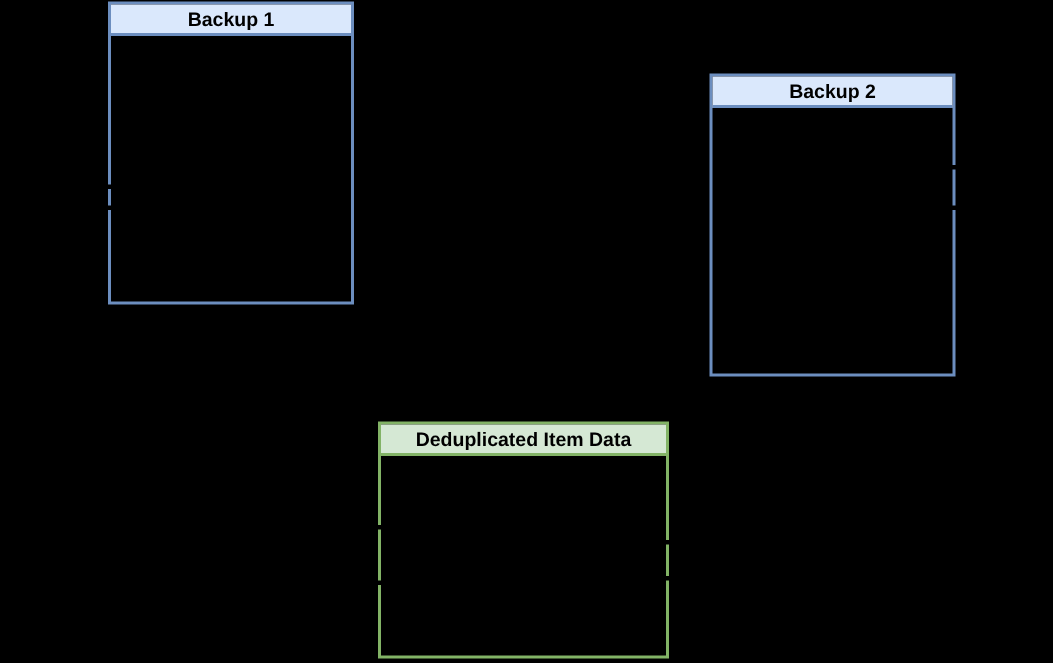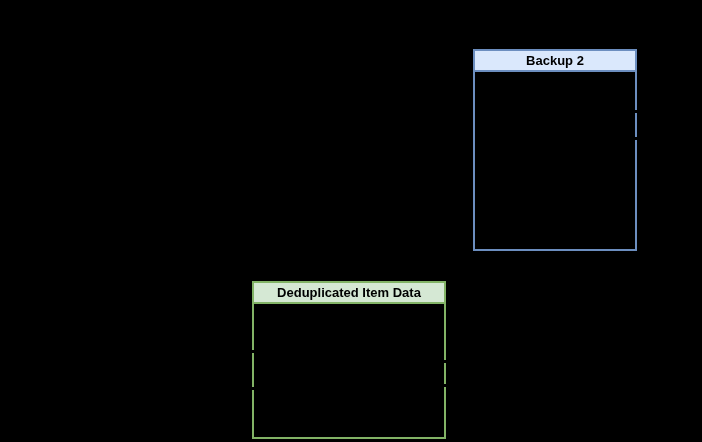--- a/index.html
+++ b/index.html
@@ -57,20 +57,26 @@
     width: 9px;
     height: 3px;
     background: #000000;
   }
 </style>
 </head>
 <body>
 
 <div class="canvas">
 
+  <div class="node blue" style="left:72px; top:1px; width:164px; height:202px;">
+    <div class="node-header">
+      <span>Backup 1</span>
+    </div>
+    <div class="node-body"></div>
+  </div>
 
   <div class="node blue" style="left:473px; top:1px; width:164px; height:202px;margin-top:48px;">
     <div class="node-header">
       <span>Backup 2</span>
     </div>
     <div class="node-body"></div>
   </div>
 
   <div class="node green" style="left:252px; top:281px; width:194px; height:158px;">
     <div class="node-header">

